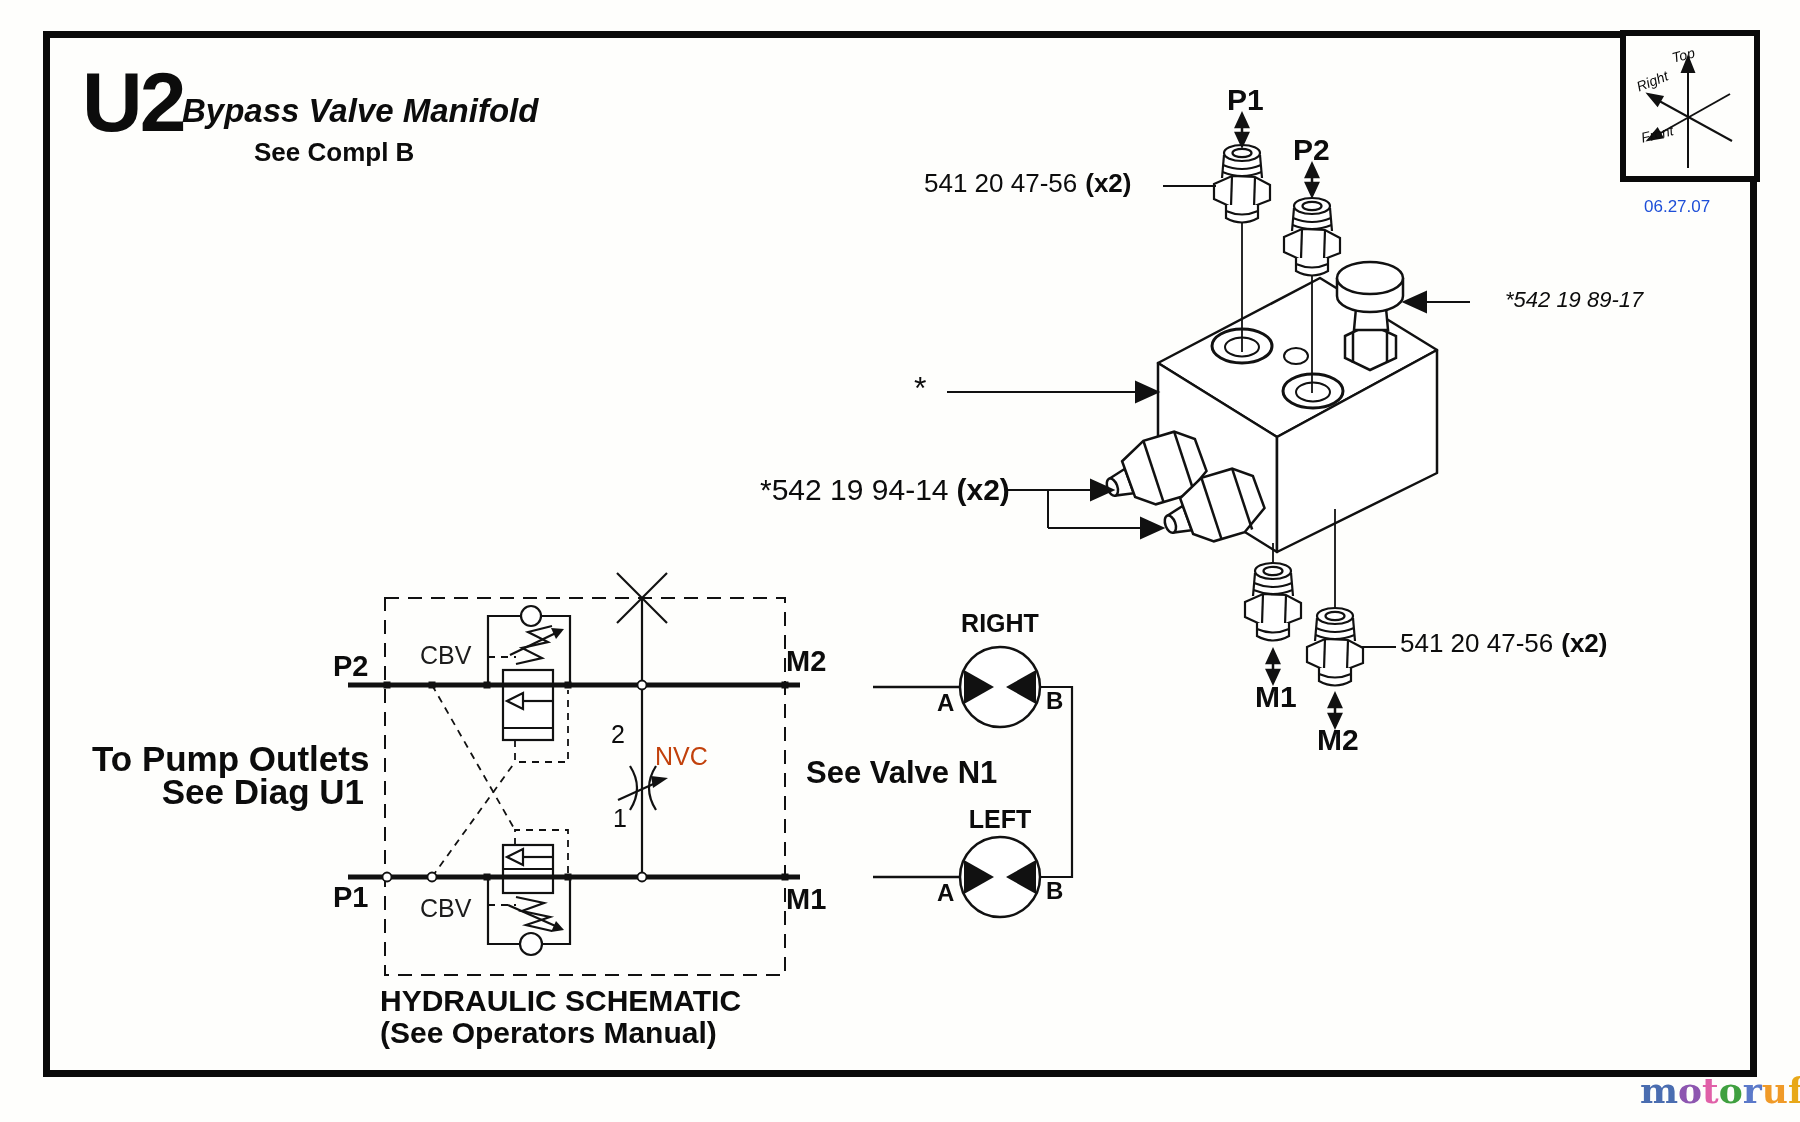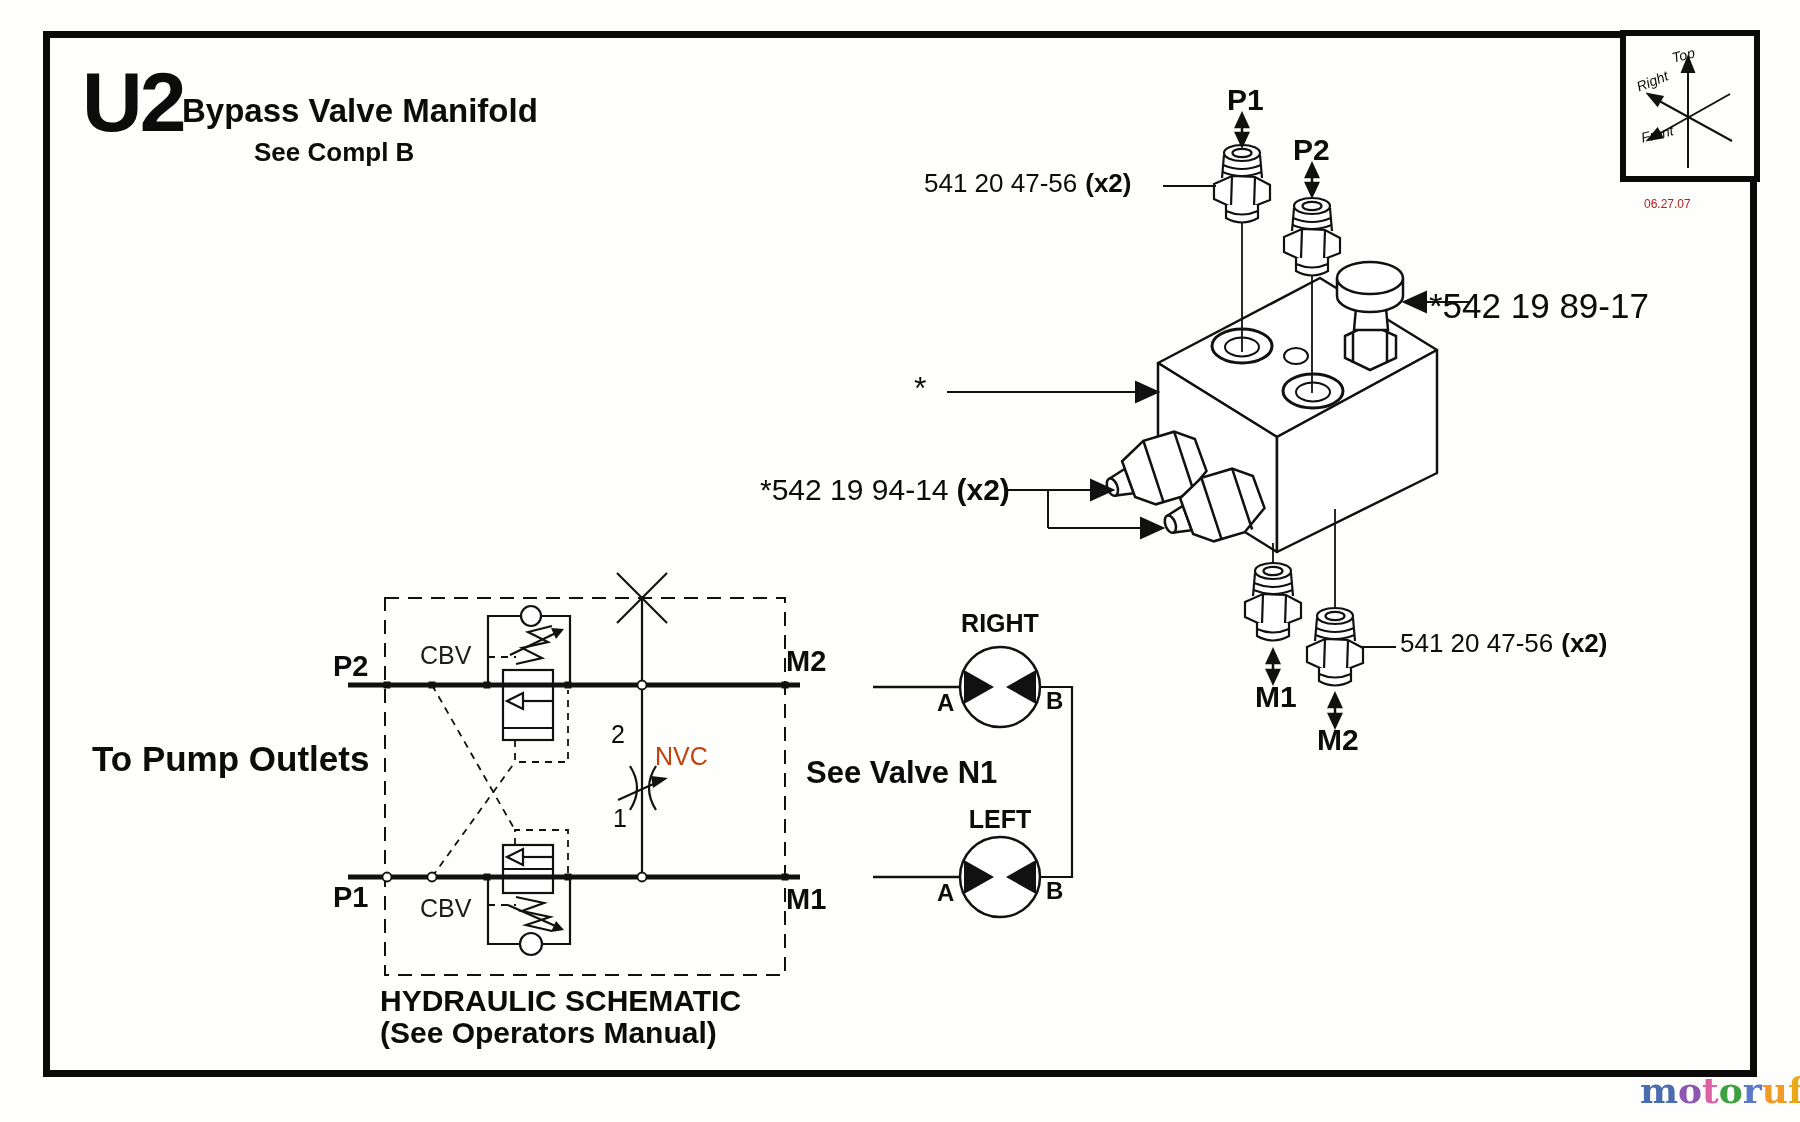--- a/index.html
+++ b/index.html
@@ -6,28 +6,28 @@
   #stage{position:relative;width:1800px;height:1122px;background:#fefefc;overflow:hidden;
          font-family:"Liberation Sans",sans-serif;color:#0c0c0c;}
   #page-border{position:absolute;left:43px;top:31px;width:1714px;height:1046px;
                border:7px solid #0a0a0a;box-sizing:border-box;}
   #orientation-box{position:absolute;left:1620px;top:30px;width:140px;height:152px;
                    border:6px solid #0a0a0a;box-sizing:border-box;background:#fefefc;}
   #diagram-svg{position:absolute;left:0;top:0;}
   .lbl{position:absolute;white-space:nowrap;color:#0c0c0c;line-height:1.05;}
   .qty{font-weight:bold;margin-left:8px;}
   #lbl-code{left:82px;top:58px;font-size:84px;font-weight:bold;letter-spacing:-3px;}
-  #lbl-title{left:182px;top:94px;font-size:33px;font-weight:bold;}
+  #lbl-title{left:182px;top:94px;font-size:33px;font-weight:bold;font-style:italic;}
   #lbl-subtitle{left:254px;top:139px;font-size:26px;font-weight:bold;}
   #lbl-assembly{left:253px;top:196px;font-size:25px;}
   #lbl-assembly .suffix{font-weight:bold;margin-left:8px;}
   #lbl-callout-top{left:924px;top:170px;font-size:26px;}
   #lbl-p1{left:1227px;top:84px;font-size:30px;font-weight:bold;}
   #lbl-p2{left:1293px;top:134px;font-size:30px;font-weight:bold;}
-  #lbl-knob{left:1429px;top:288px;font-size:35px;}
+  #lbl-knob{left:1505px;top:288px;font-size:22px;font-style:italic;}
   #lbl-star{left:914px;top:372px;font-size:32px;}
   #lbl-plug{left:760px;top:474px;font-size:30px;}
   #lbl-m1{left:1255px;top:681px;font-size:30px;font-weight:bold;}
   #lbl-m2{left:1317px;top:724px;font-size:30px;font-weight:bold;}
   #lbl-callout-bottom{left:1400px;top:630px;font-size:26px;}
   #lbl-s-p2{left:333px;top:651px;font-size:29px;font-weight:bold;}
   #lbl-s-p1{left:333px;top:882px;font-size:29px;font-weight:bold;}
   #lbl-s-m2{left:786px;top:646px;font-size:29px;font-weight:bold;}
   #lbl-s-m1{left:786px;top:884px;font-size:29px;font-weight:bold;}
   #lbl-cbv-top{left:420px;top:642px;font-size:25px;color:#1c1c1c;}
@@ -37,21 +37,21 @@
   #lbl-num1{left:613px;top:805px;font-size:25px;}
   #lbl-note{left:92px;top:742px;width:272px;text-align:right;font-size:35px;font-weight:bold;line-height:33px;}
   #lbl-seediag{left:806px;top:757px;font-size:31px;font-weight:bold;}
   #lbl-right{left:1000px;top:610px;font-size:25px;font-weight:bold;transform:translateX(-50%);}
   #lbl-left{left:1000px;top:806px;font-size:25px;font-weight:bold;transform:translateX(-50%);}
   #lbl-ra{left:937px;top:690px;font-size:24px;font-weight:bold;}
   #lbl-rb{left:1046px;top:688px;font-size:24px;font-weight:bold;}
   #lbl-la{left:937px;top:880px;font-size:24px;font-weight:bold;}
   #lbl-lb{left:1046px;top:878px;font-size:24px;font-weight:bold;}
   #lbl-caption{left:380px;top:985px;width:386px;font-size:30px;font-weight:bold;line-height:32px;}
-  #lbl-date{left:1644px;top:198px;font-size:12px;color:#b91c1c;}
+  #lbl-date{left:1644px;top:198px;font-size:17px;color:#1d4ed8;}
   #lbl-ax-top{left:1672px;top:48px;font-size:14px;font-style:italic;transform:rotate(-15deg);}
   #lbl-ax-right{left:1636px;top:74px;font-size:14px;font-style:italic;transform:rotate(-22deg);}
   #lbl-ax-front{left:1641px;top:127px;font-size:14px;font-style:italic;transform:rotate(-14deg);}
   #watermark{left:1640px;top:1072px;font-family:"DejaVu Serif",serif;font-size:36px;font-weight:600;}
 </style>
 </head>
 <body>
 
 <div id="stage">
   <div id="page-border"></div>
@@ -263,20 +263,21 @@
   <span class="lbl" id="lbl-s-p1">P1</span>
   <span class="lbl" id="lbl-s-m2">M2</span>
   <span class="lbl" id="lbl-s-m1">M1</span>
   <span class="lbl" id="lbl-cbv-top">CBV</span>
   <span class="lbl" id="lbl-cbv-bot">CBV</span>
   <span class="lbl" id="lbl-num2">2</span>
   <span class="lbl" id="lbl-nvc">NVC</span>
   <span class="lbl" id="lbl-num1">1</span>
   <div class="lbl" id="lbl-note">
     <div>To Pump Outlets</div>
+    <div>See Diag U1</div>
   </div>
   <span class="lbl" id="lbl-seediag">See Valve N1</span>
   <span class="lbl" id="lbl-right">RIGHT</span>
   <span class="lbl" id="lbl-left">LEFT</span>
   <span class="lbl" id="lbl-ra">A</span>
   <span class="lbl" id="lbl-rb">B</span>
   <span class="lbl" id="lbl-la">A</span>
   <span class="lbl" id="lbl-lb">B</span>
   <div class="lbl" id="lbl-caption">
     <div>HYDRAULIC SCHEMATIC</div>

